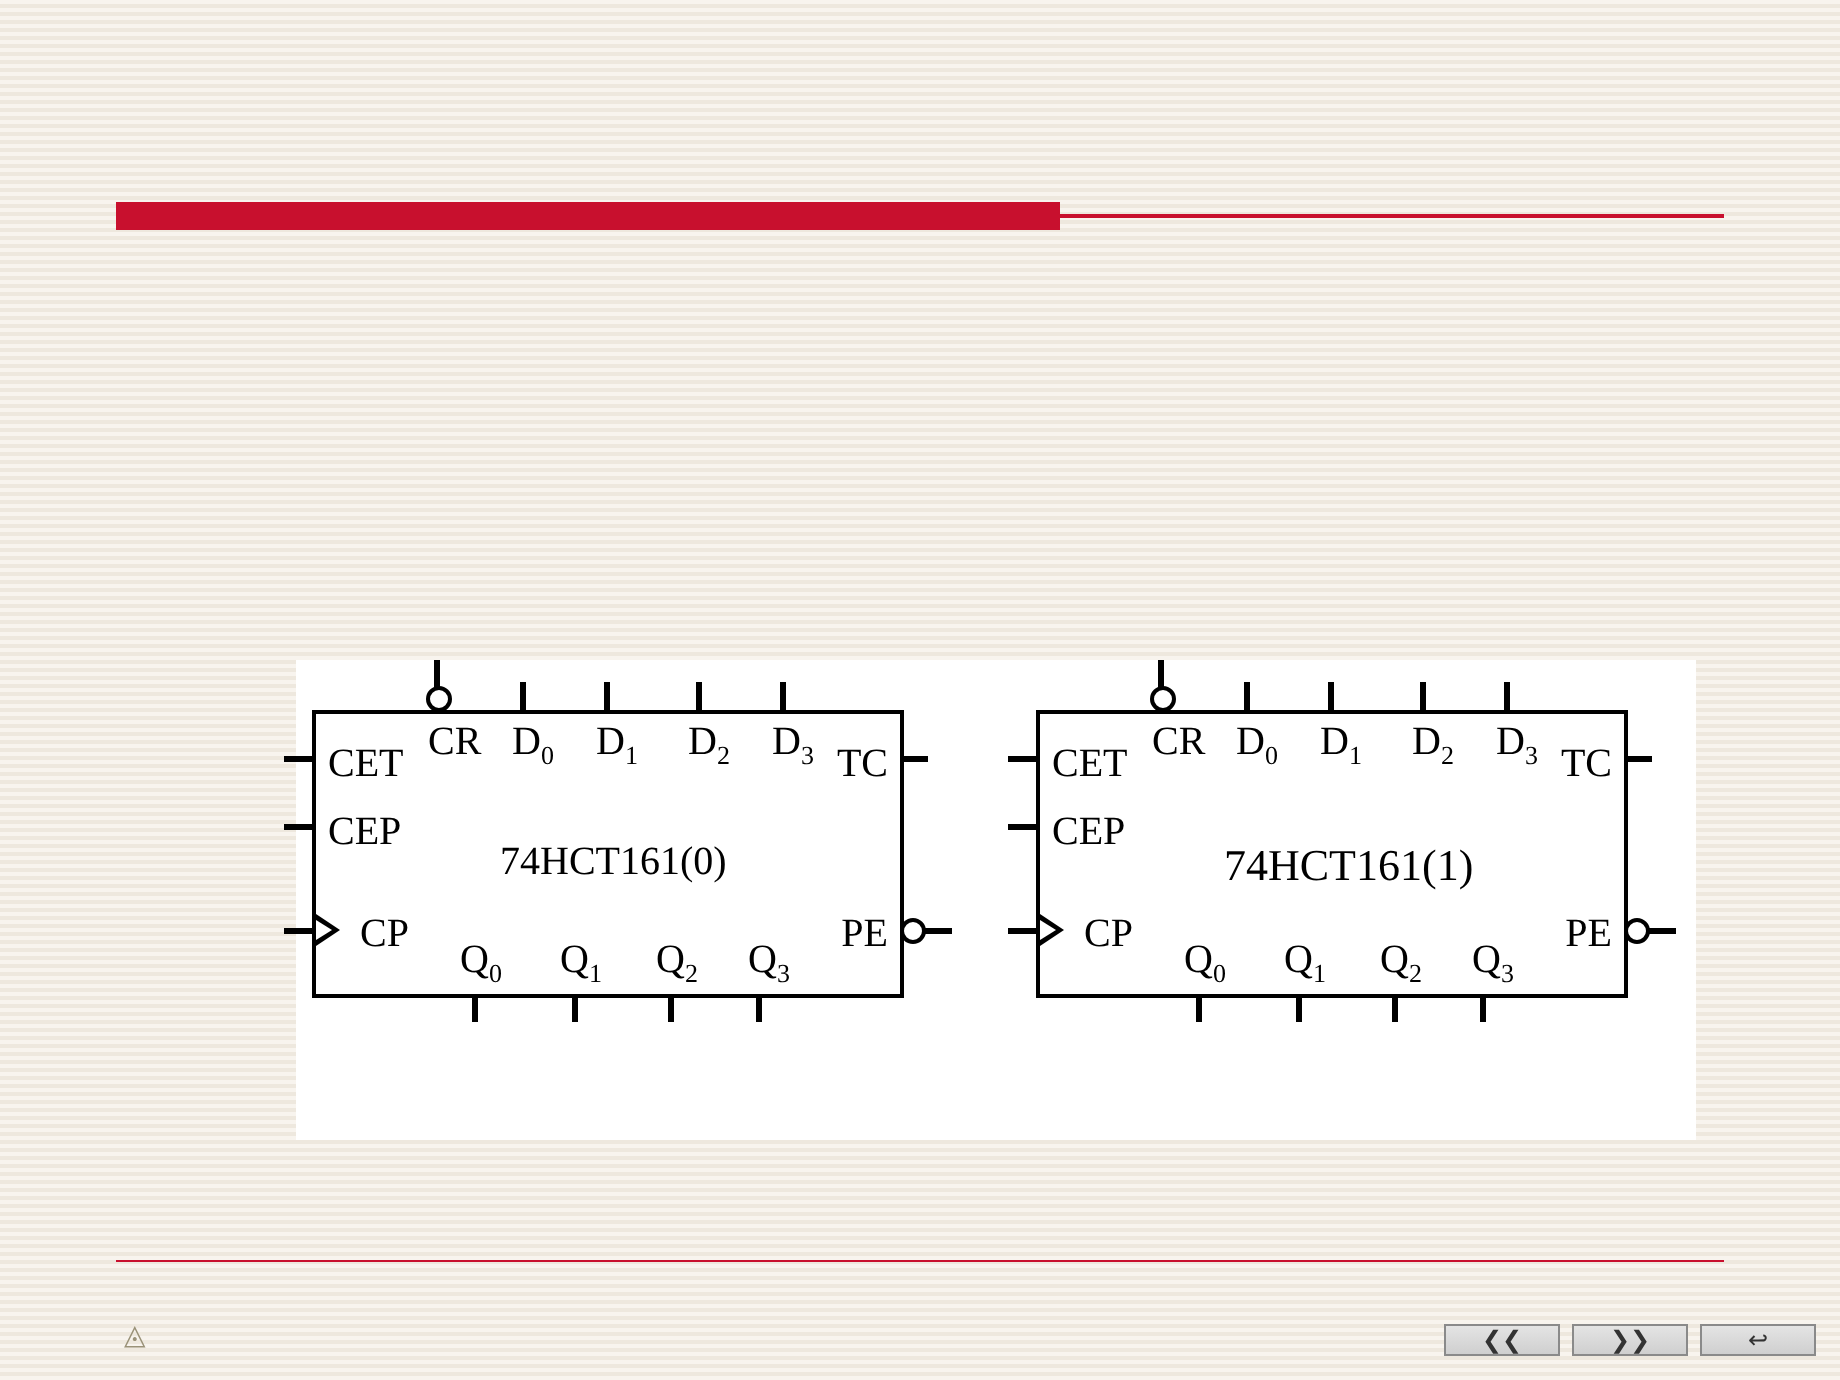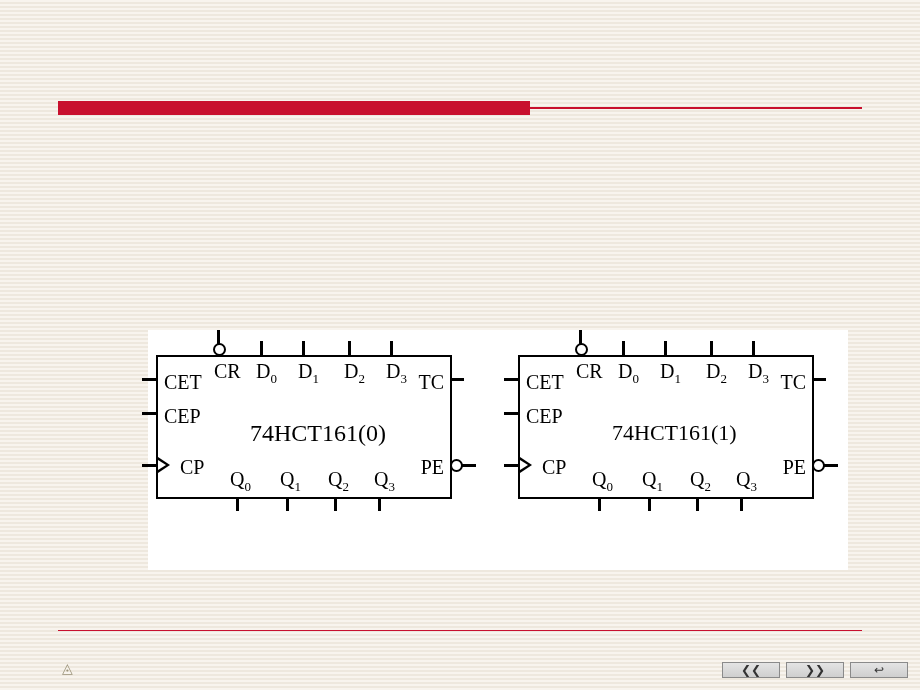--- a/index.html
+++ b/index.html
@@ -129,21 +129,21 @@
 <body>
 
 <div class="bar-row">
   <div class="bar-red-thick"></div>
   <div class="bar-thin"></div>
 </div>
 
 <div class="diagram">
 
   <div class="chip" style="left:8px; top:25px; width:292px; height:140px;">
-    <span class="lbl" style="left:92px; top:63px; font-size:24px;">74HCT161(0)</span>
+    <span class="lbl" style="left:92px; top:63px; font-size:20px;">74HCT161(0)</span>
 
     <span class="lbl" style="left:6px; top:14px; font-size:20px;">CET</span>
     <span class="lbl" style="left:6px; top:48px; font-size:20px;">CEP</span>
     <span class="lbl" style="left:22px; top:99px; font-size:20px;">CP</span>
 
     <span class="lbl" style="right:6px; top:14px; font-size:20px;">TC</span>
     <span class="lbl" style="right:6px; top:99px; font-size:20px;">PE</span>
 
     <span class="lbl" style="left:56px; top:3px; font-size:20px;"><span>CR</span></span>
     <span class="lbl" style="left:98px; top:3px; font-size:20px;">D<span class="sub">0</span></span>

